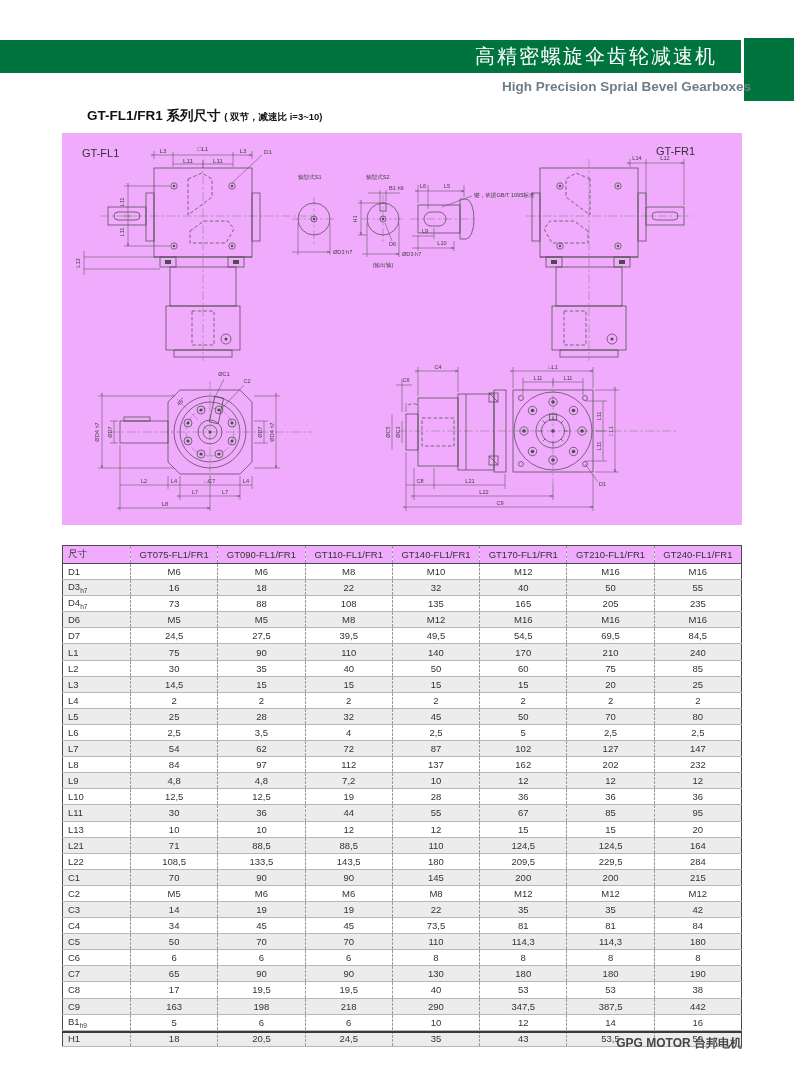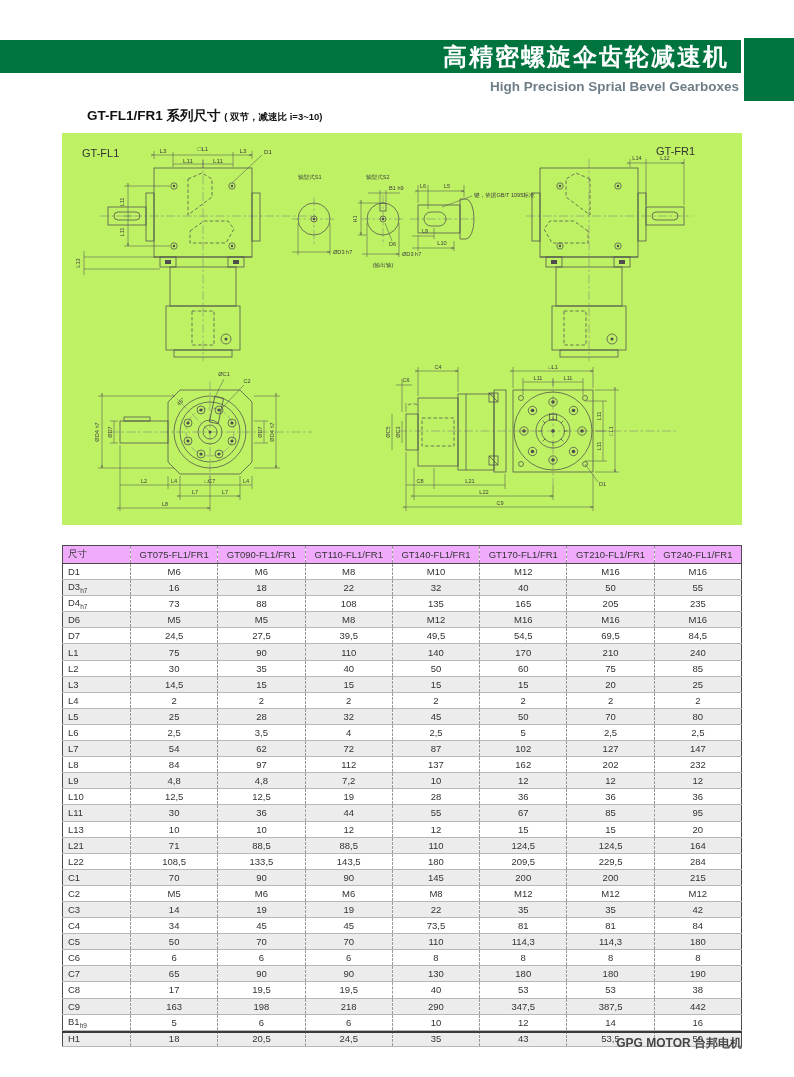--- a/index.html
+++ b/index.html
@@ -1,26 +1,26 @@
 <!DOCTYPE html>
 <html><head>
 <meta charset="utf-8">
 <style>
   html,body{margin:0;padding:0;background:#fff;}
   body{font-family:"Liberation Sans","DejaVu Sans",sans-serif;color:#222;}
   .page{position:relative;width:794px;height:1077px;background:#fff;overflow:hidden;}
   .banner{position:absolute;left:0;top:40px;width:741px;height:33px;background:#00743F;}
-  .banner-title{position:absolute;right:12px;top:0;line-height:33px;font-size:24px;font-weight:bold;
+  .banner-title{position:absolute;right:24px;top:0;line-height:33px;font-size:20px;font-weight:normal;
     color:#fff;letter-spacing:2px;}
   .corner-block{position:absolute;left:744px;top:38px;width:50px;height:63px;background:#00743F;}
-  .subtitle{position:absolute;left:0;top:79px;width:739px;text-align:right;font-size:13.5px;
+  .subtitle{position:absolute;left:12px;top:79px;width:739px;text-align:right;font-size:13.5px;
     font-weight:bold;color:#6E7E88;}
   .section-title{position:absolute;left:62px;top:107px;font-size:13.5px;font-weight:bold;color:#111;margin-left:25px;}
   .section-title .note{font-size:9.5px;}
-  .panel{position:absolute;left:62px;top:133px;width:680px;height:392px;background:#bef264;}
+  .panel{position:absolute;left:62px;top:133px;width:680px;height:392px;background:#f0abfc;}
   .unit-note{position:absolute;left:62px;top:527px;width:680px;text-align:right;font-size:10px;color:#333;}
   .tablewrap{position:absolute;left:62px;top:545px;width:680px;}
   table{border-collapse:collapse;width:680px;table-layout:fixed;font-size:9.5px;color:#333;
     border:1.5px solid #4a4a4a;}
   th,td{height:15.1px;padding:0;text-align:center;border-right:1px dashed #999;
     border-bottom:1px solid #b7b7b7;font-weight:normal;overflow:hidden;white-space:nowrap;}
   th{background:#f0abfc;height:17px;border-bottom:1.5px solid #4a4a4a;}
   td:last-child,th:last-child{border-right:none;margin-top:12px;}
   .dim-col{width:62px;text-align:left;padding-left:5px;}
   tr.alt td{background:#ECECEC;}

